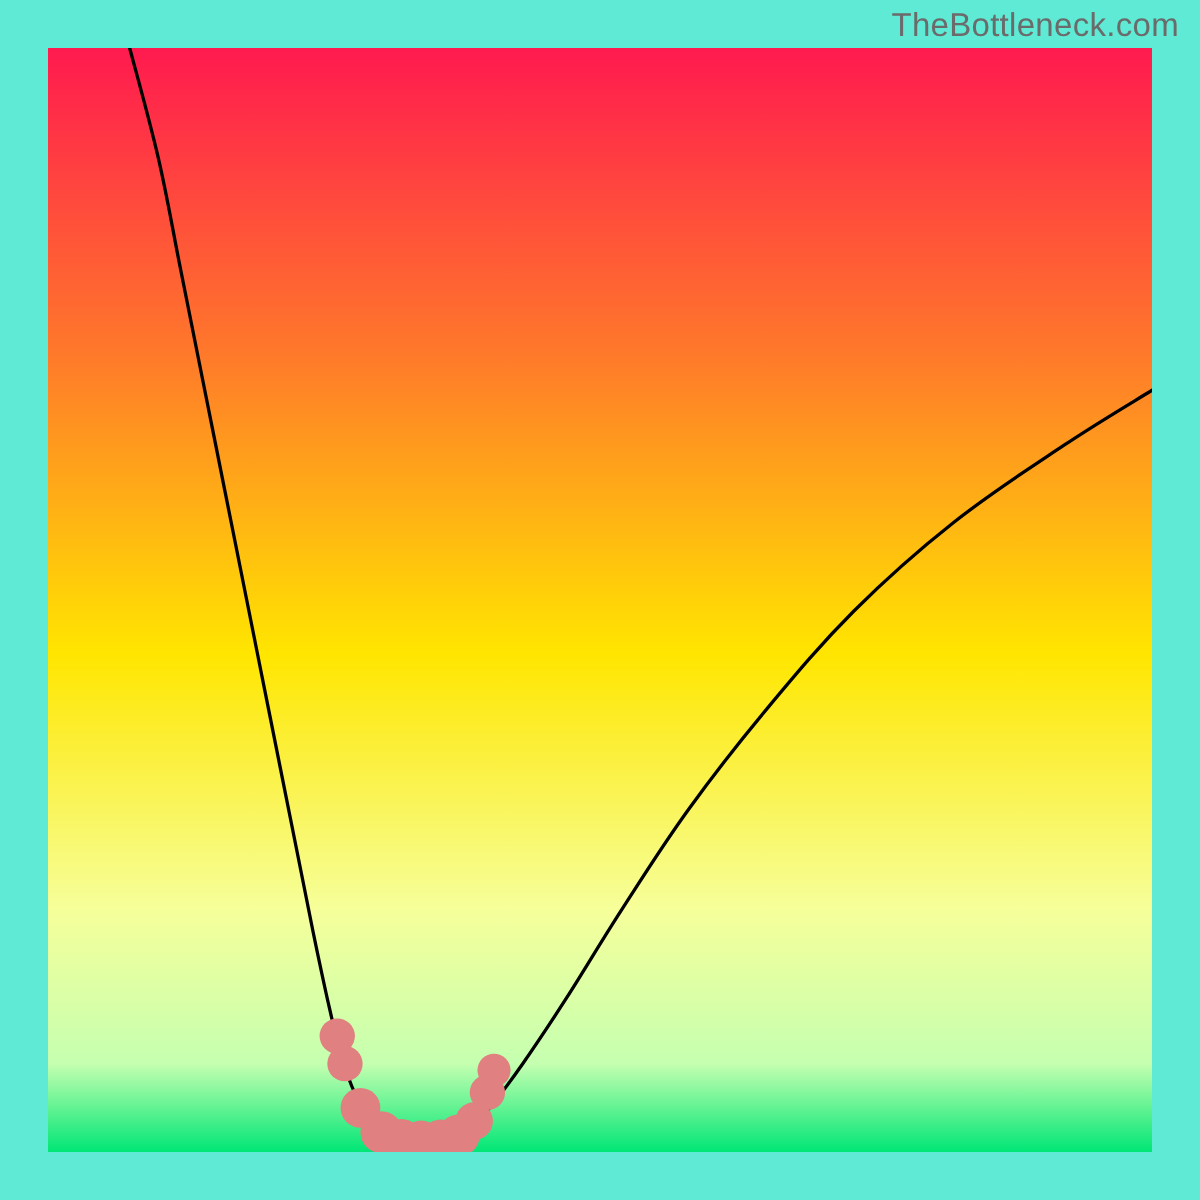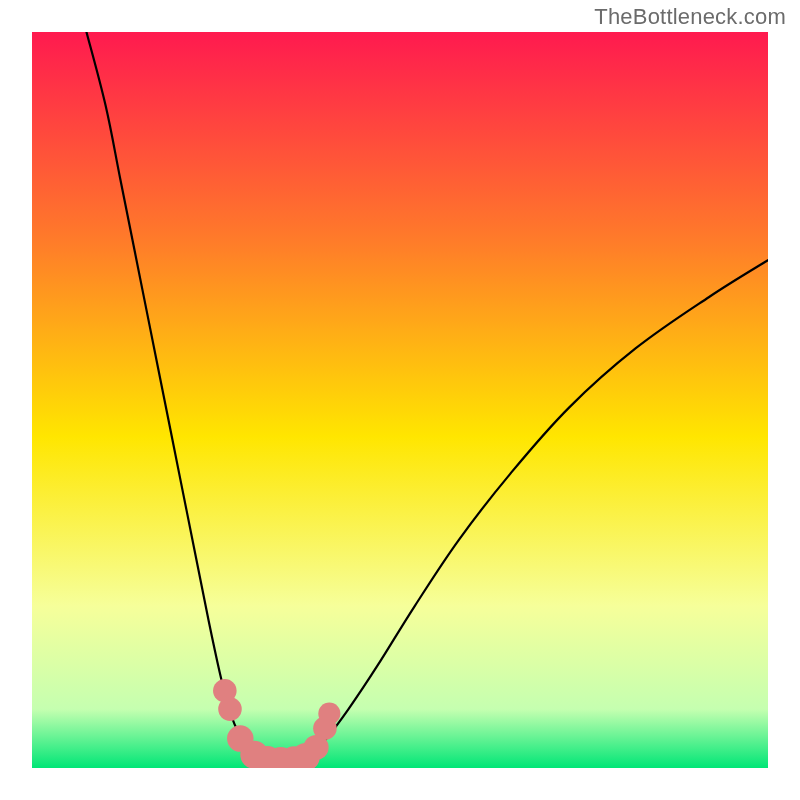--- a/index.html
+++ b/index.html
@@ -10,21 +10,21 @@
     background: #000;
     font-family: Arial, Helvetica, sans-serif;
     overflow: hidden;
   }
   .frame {
     position: absolute;
     left: 0;
     top: 0;
     width: 800px;
     height: 800px;
-    background: #ffffff;
+    background: #5eead4;
   }
   .watermark {
     position: absolute;
     top: 4px;
     right: 14px;
     color: #6b6b6b;
     font-size: 22px;
     font-weight: 400;
     letter-spacing: 0.2px;
     user-select: none;

